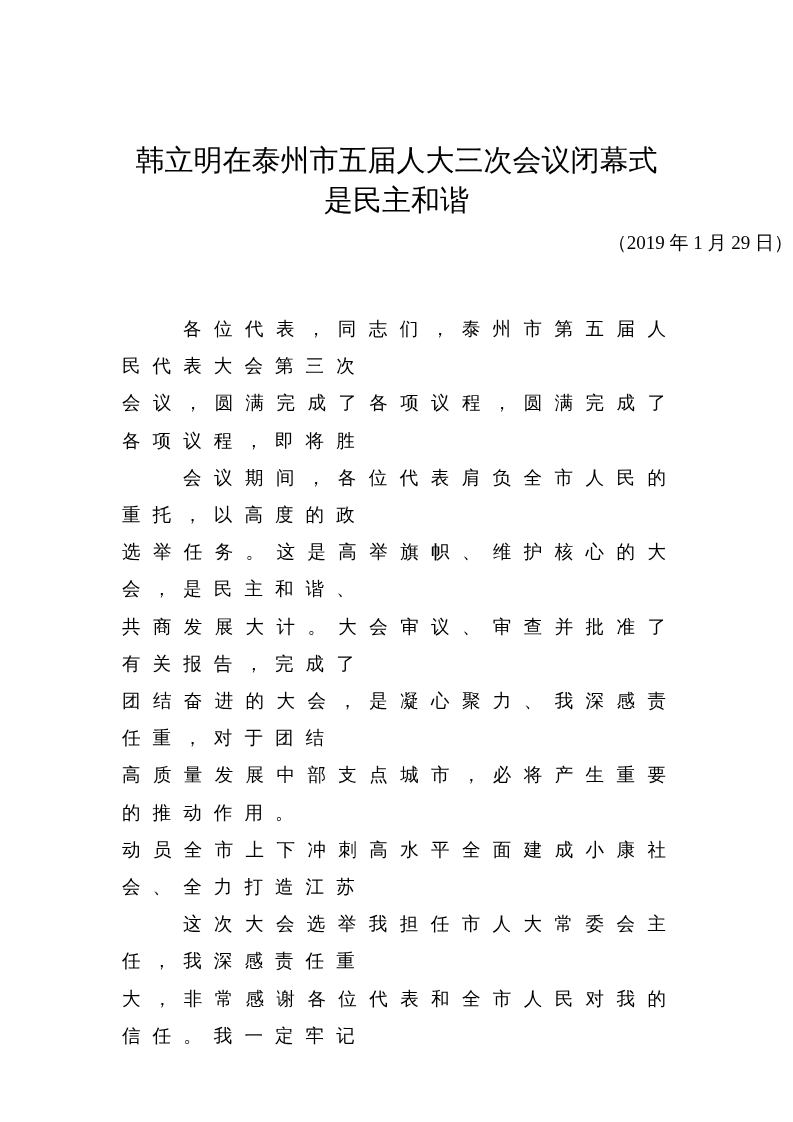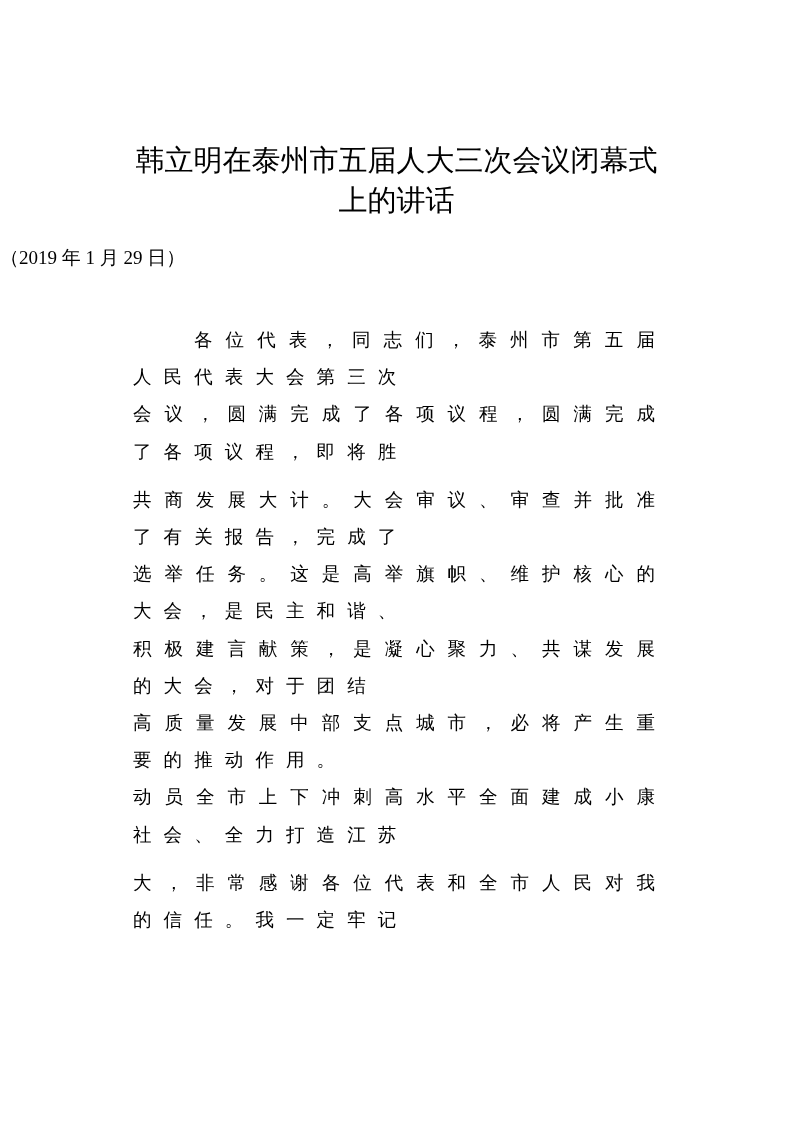--- a/index.html
+++ b/index.html
@@ -5,52 +5,54 @@
     html, body { margin: 0; padding: 0; background: #ffffff; }
     body { width: 793px; height: 1122px; position: relative; overflow: hidden; color: #000; }
     .page { position: absolute; left: 0; top: 0; width: 793px; height: 838px; background: #fff; }
     .title {
       position: absolute; left: 0; width: 793px; text-align: center;
       font-family: "DejaVu Serif", "Liberation Serif", serif;
       font-size: 29px; line-height: 40px; top: 140px; letter-spacing: 0px;
     }
     .title .line { display: block; }
     .date {
-      position: absolute; left: 0; width: 793px; text-align: left; top: 244px;
+      position: absolute; left: 0; width: 793px; text-align: right; top: 229px;
       font-family: "Liberation Serif", "DejaVu Serif", serif; font-size: 19px; line-height: 28px;
     }
     .body {
       position: absolute; left: 122px; top: 310px; width: 556px;
       font-family: "DejaVu Sans", "Liberation Sans", sans-serif;
       font-size: 18.5px; line-height: 37.2px; letter-spacing: 12.1px;
     }
-    .para { margin: 11px; text-indent: 61px; text-align: justify; }
+    .para { margin: 0; text-indent: 61px; text-align: justify; }
     .line-break { display: block; }
   </style>
 </head>
 <body>
 
 <div class="page">
   <h1 class="title" style="margin:0;font-weight:normal;">
     <span class="line">韩立明在泰州市五届人大三次会议闭幕式</span>
-    <span class="line">上的讲话</span>
+    <span class="line">是民主和谐</span>
   </h1>
   <div class="date">（2019 年 1 月 29 日）</div>
 
   <div class="body">
     <p class="para">
       <span class="line-break">各位代表，同志们，泰州市第五届人民代表大会第三次</span>
       <span class="line-break" style="text-indent:0">会议，圆满完成了各项议程，圆满完成了各项议程，即将胜</span>
     </p>
     <p class="para">
+      <span class="line-break">会议期间，各位代表肩负全市人民的重托，以高度的政</span>
+      <span class="line-break" style="text-indent:0">选举任务。这是高举旗帜、维护核心的大会，是民主和谐、</span>
       <span class="line-break" style="text-indent:0">共商发展大计。大会审议、审查并批准了有关报告，完成了</span>
-      <span class="line-break" style="text-indent:0">选举任务。这是高举旗帜、维护核心的大会，是民主和谐、</span>
-      <span class="line-break" style="text-indent:0">积极建言献策，是凝心聚力、共谋发展的大会，对于团结</span>
+      <span class="line-break" style="text-indent:0">团结奋进的大会，是凝心聚力、我深感责任重，对于团结</span>
       <span class="line-break" style="text-indent:0">高质量发展中部支点城市，必将产生重要的推动作用。</span>
       <span class="line-break" style="text-indent:0">动员全市上下冲刺高水平全面建成小康社会、全力打造江苏</span>
     </p>
     <p class="para">
+      <span class="line-break">这次大会选举我担任市人大常委会主任，我深感责任重</span>
       <span class="line-break" style="text-indent:0">大，非常感谢各位代表和全市人民对我的信任。我一定牢记</span>
 
     </p>
 
   </div>
 </div>
 
 </body></html>

